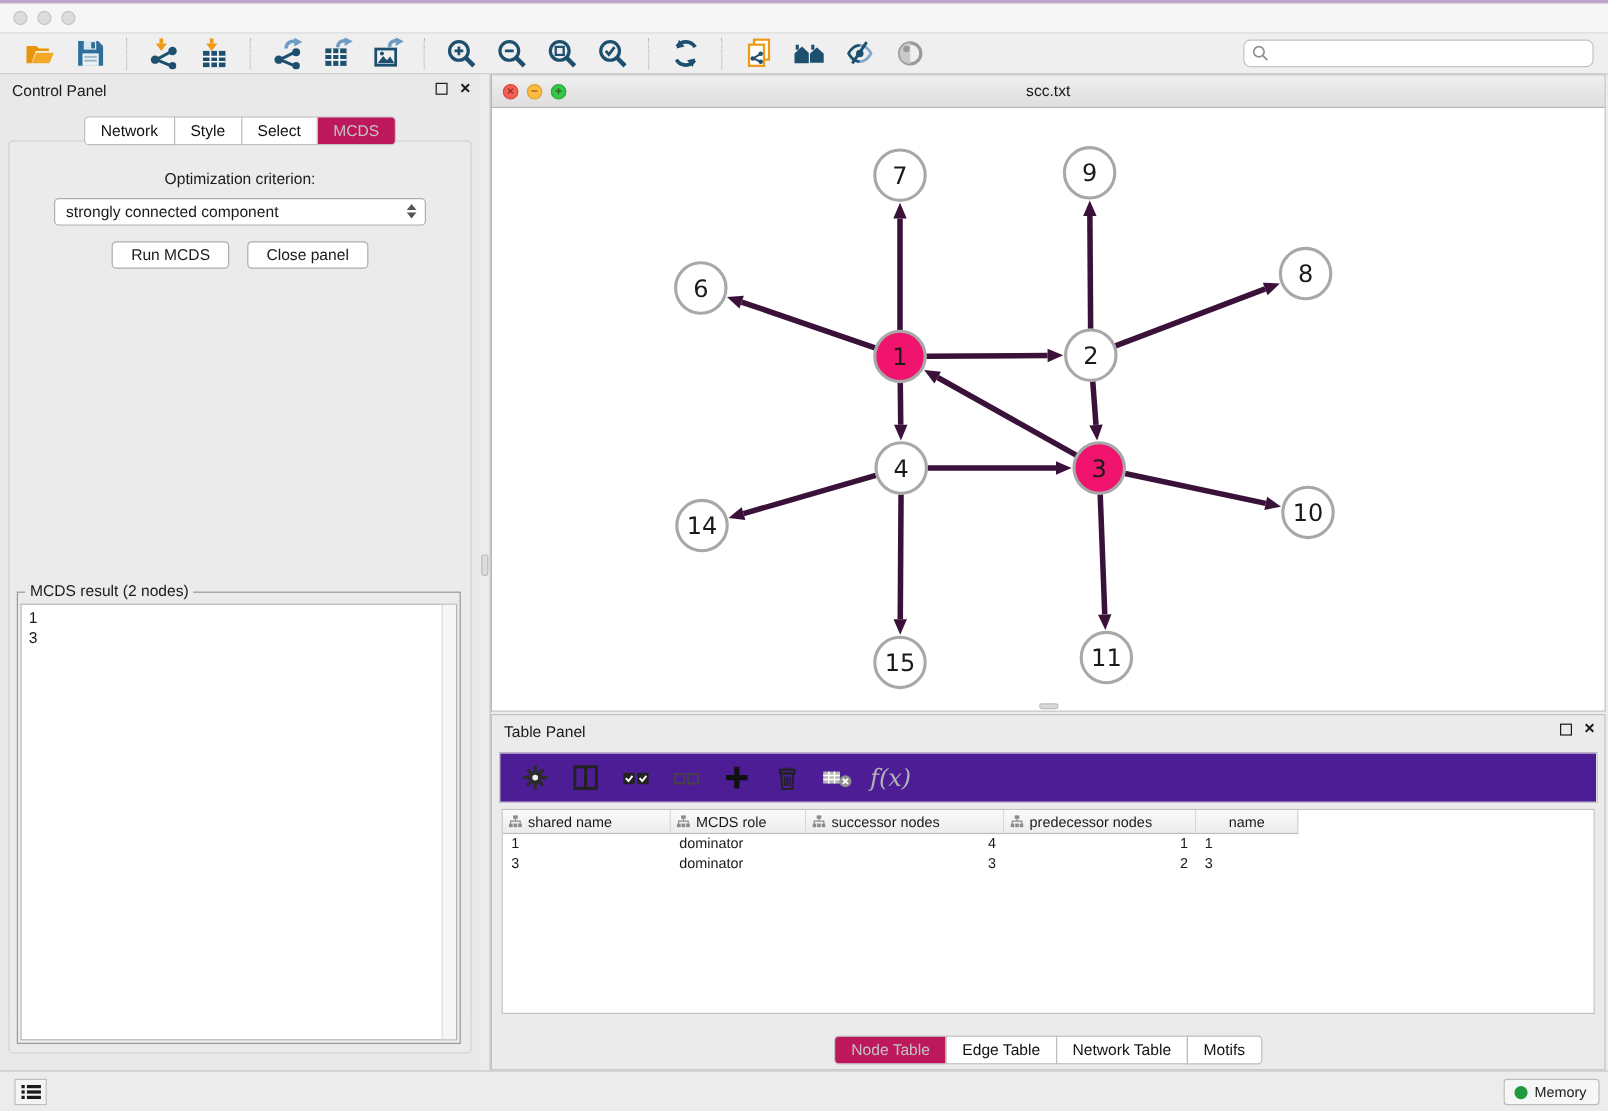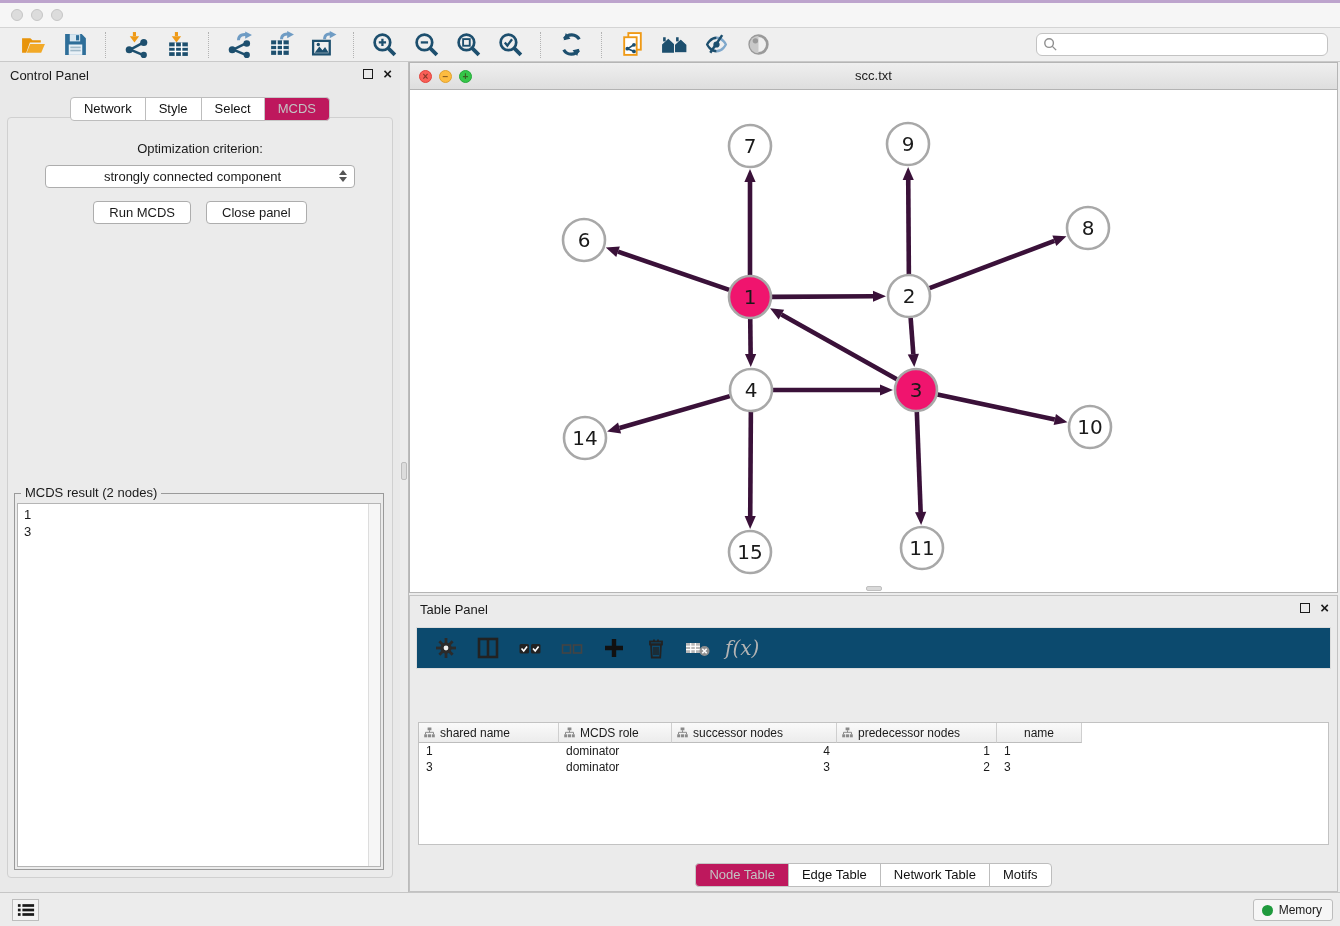--- a/index.html
+++ b/index.html
@@ -34,21 +34,21 @@
   .close-icon { font-size:15px; font-weight:bold; color:#1a1a1a; line-height:12px; }
 
   .cp-tabs { position:absolute; top:35px; left:0; right:0; display:flex; justify-content:center; z-index:3; }
   .seg-tab { font-size:13px; padding:3px 13px 4px; background:#fff; border:1px solid #bdbdbd; margin-left:-1px; color:#111; cursor:default; }
   .seg-tab:first-child { border-radius:4px 0 0 4px; margin-left:0; }
   .seg-tab:last-child { border-radius:0 4px 4px 0; }
   .seg-tab.active { background:#be185d; color:#c3c3c3; border-color:#c6c6c6; }
 
   .cp-body { position:absolute; top:55px; left:7px; right:7px; bottom:14px; background:#ebebeb; border:1px solid #d0d0d0; border-radius:4px; }
   .opt-label { margin-top:23px; text-align:center; font-size:13px; }
-  .dropdown { position:relative; margin:9px auto 0; width:310px; height:23px; background:#fff; border:1px solid #adadad; border-radius:4px; font-size:13px; line-height:21px; padding:0 24px 0 9px; cursor:default;text-align:center; }
+  .dropdown { position:relative; margin:9px auto 0; width:310px; height:23px; background:#fff; border:1px solid #adadad; border-radius:4px; font-size:13px; line-height:21px; padding:0 24px 0 9px; cursor:default; }
   .stepper { position:absolute; right:7px; top:4px; display:flex; flex-direction:column; gap:2px; }
   .stepper i { width:0; height:0; border-left:4px solid transparent; border-right:4px solid transparent; }
   .stepper .up { border-bottom:5px solid #555; }
   .stepper .dn { border-top:5px solid #555; }
   .btn-row { display:flex; justify-content:center; gap:15px; margin-top:13px; }
   .btn { height:23px; padding:0 15px; background:#fff; border:1px solid #adadad; border-radius:4px; font-size:13px; display:flex; align-items:center; cursor:default; }
 
   .result-group { position:absolute; left:6px; right:8px; top:375px; bottom:7px; border:1px solid #9a9a9a; }
   .result-legend { position:absolute; top:-9px; left:6px; background:#ebebeb; padding:0 4px; font-size:13px; }
   .result-text { position:absolute; inset:9px 2px 2px 2px; background:#fff; border:1px solid #b5b5b5; font-size:13px; line-height:17px; padding:2px 6px; white-space:pre; overflow:hidden; }
@@ -65,24 +65,24 @@
   .net-title { text-align:center; font-size:13px; line-height:26px; color:#1a1a1a; }
   .tl-group { position:absolute; left:9px; top:7px; display:flex; gap:7px; }
   .light { width:13px; height:13px; border-radius:50%; font-size:10px; font-weight:bold; line-height:12px; text-align:center; color:rgba(60,30,10,.6); cursor:default; }
   .light.red { background:#f95f57; border:1px solid #e1433c; }
   .light.yellow { background:#fdbc40; border:1px solid #e0a12f; }
   .light.green { background:#35c648; border:1px solid #25a93a; }
   .net-canvas { position:absolute; top:27px; left:0; right:0; bottom:0; background:#fff; }
 
   
   .table-panel { position:absolute; left:409px; right:2px; top:595px; bottom:34px; background:#ebebeb; border:1px solid #c2c2c2; }
-  .tp-toolbar { margin:3px 6px 0; height:42px; background:#0c4a6e; border:1px solid #dcdcdc; display:flex; align-items:center; padding:0 12px; gap:8px; }
+  .tp-toolbar { margin:3px 6px 0; height:42px; background:#4c1d95; border:1px solid #dcdcdc; display:flex; align-items:center; padding:0 12px; gap:8px; }
   .tp-btn { width:34px; height:34px; display:flex; align-items:center; justify-content:center; cursor:default; }
   .fx-label { font-family:"DejaVu Serif", serif; font-style:italic; font-size:20px; color:#b3b3b3; margin-left:2px; }
-  .tp-table { position:absolute; left:8px; right:8px; top:78px; bottom:46px; background:#fff; border:1px solid #c2c2c2; overflow:hidden;margin-top:48px; }
+  .tp-table { position:absolute; left:8px; right:8px; top:78px; bottom:46px; background:#fff; border:1px solid #c2c2c2; overflow:hidden; }
   .thead { display:flex; height:20px; }
   .th { display:flex; align-items:center; gap:5px; padding:0 5px; font-size:12px; color:#1a1a1a; background:linear-gradient(#fafafa,#ececec); border-right:1px solid #cfcfcf; border-bottom:1px solid #bdbdbd; cursor:default; }
   .th.center { justify-content:center; }
   .trow { display:flex; height:16px; }
   .td { font-size:12px; line-height:16px; padding:0 7px; overflow:hidden; white-space:nowrap; }
   .tp-tabs { position:absolute; bottom:4px; left:0; right:0; display:flex; justify-content:center; }
 
   
   .statusbar { position:absolute; bottom:0; left:0; right:0; height:34px; background:#ececec; border-top:1px solid #c6c6c6; }
   .list-btn { position:absolute; left:12px; top:6px; width:27px; height:22px; background:#f4f4f4; border:1px solid #bdbdbd; display:flex; align-items:center; justify-content:center; cursor:default; }

